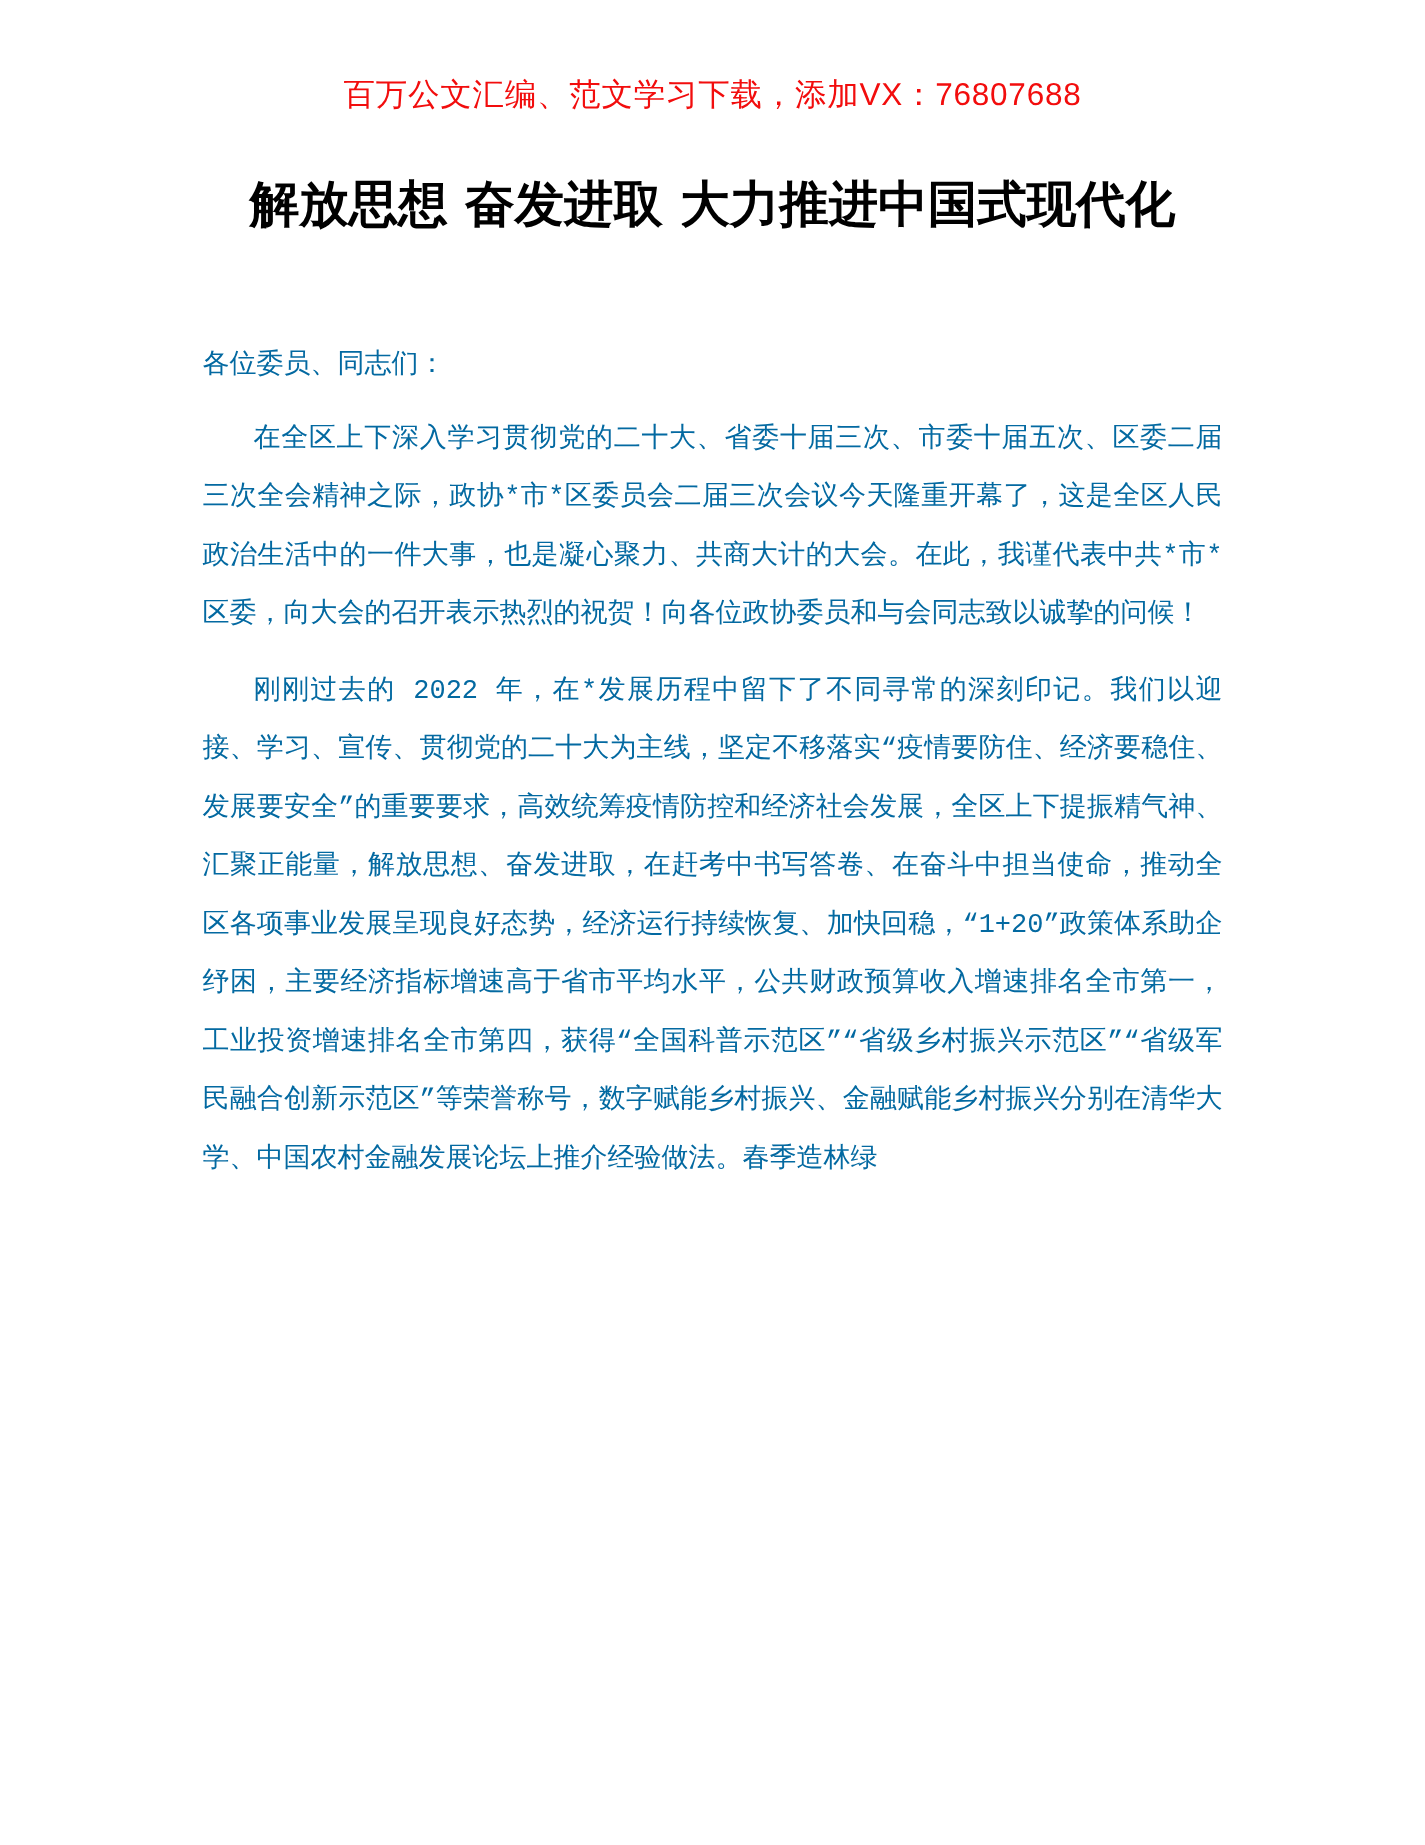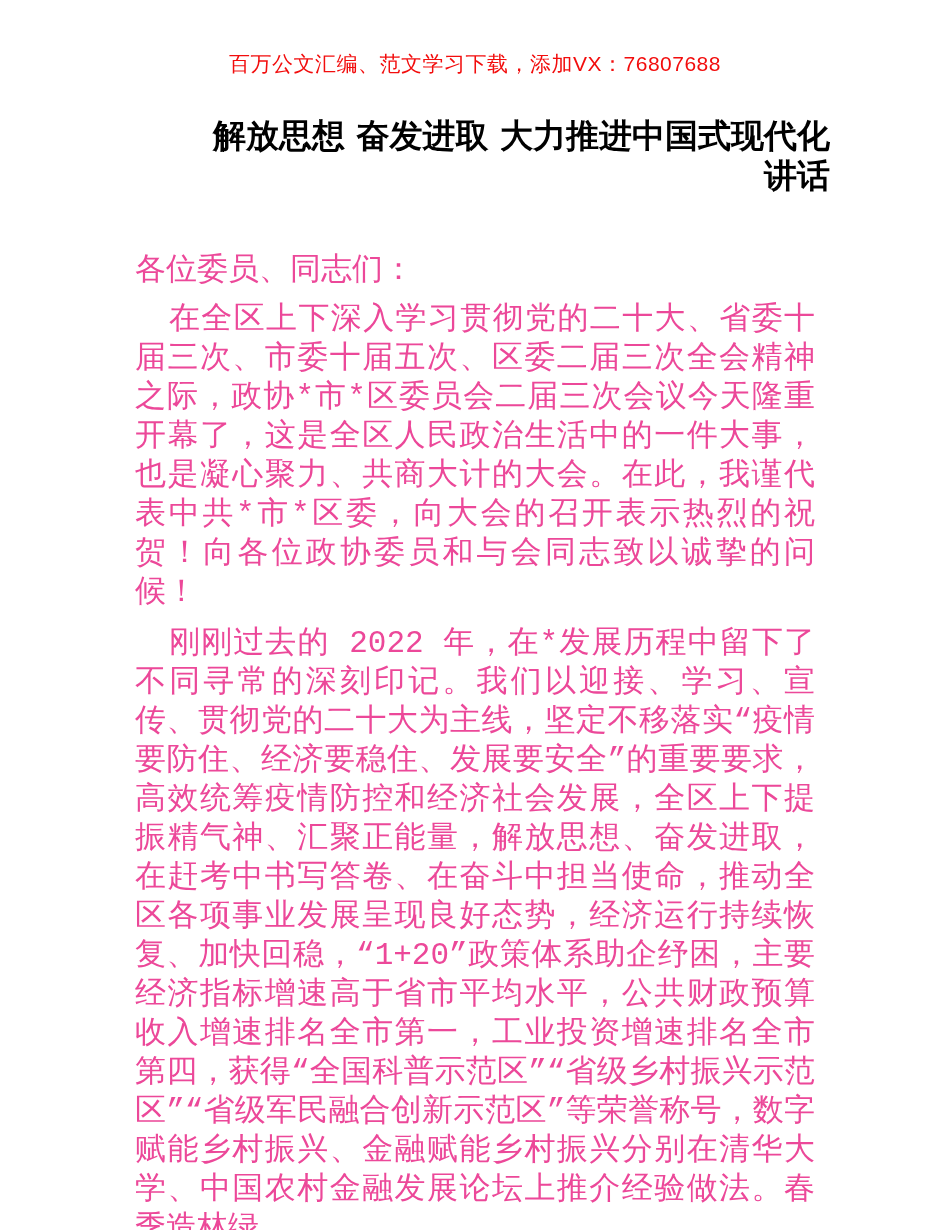--- a/index.html
+++ b/index.html
@@ -21,57 +21,56 @@
     margin: 52px 0 0 0;
     text-align: center;
     font-family: "Liberation Sans", sans-serif;
     font-size: 21px;
     line-height: 24px;
     letter-spacing: 0.5px;
   }
   .doc-title {
     width: 710px;
     margin: 40px auto 0 auto;
-    text-align: right;
+    text-align: center;
     font-family: "DejaVu Serif", serif;
     font-weight: bold;
     font-size: 33px;
     line-height: 40px;
     color: #000000;
   }
   .doc-title .title-line {
     display: block;
     white-space: nowrap;
   }
   .doc-body {
     width: 680px;
-    margin: 53px auto 0 auto;
-    font-size: 31px;
+    margin: 67px auto 0 auto;
+    font-size: 18px;
     line-height: 39px;
     text-align: justify;
-    color: #ec4899;
+    color: #0369a1;
   }
   .doc-body p {
     margin: 0 0 12px 0;
   }
   .doc-body p.para {
     text-indent: 34px;
     font-family: Liberation Mono, monospace;
   }
 </style>
 </head>
 <body>
 
 <div class="page">
 
   <div class="watermark" style="color: rgb(242, 13, 13);">百万公文汇编、范文学习下载，添加VX：76807688</div>
 
   <h1 class="doc-title" style="color: rgb(0, 0, 0);">
     <span class="title-line">解放思想 奋发进取 大力推进中国式现代化</span>
-    <span class="title-line">讲话</span>
   </h1>
 
   <div class="doc-body">
     <p class="salutation">各位委员、同志们：</p>
     <p class="para">在全区上下深入学习贯彻党的二十大、省委十届三次、市委十届五次、区委二届三次全会精神之际，政协*市*区委员会二届三次会议今天隆重开幕了，这是全区人民政治生活中的一件大事，也是凝心聚力、共商大计的大会。在此，我谨代表中共*市*区委，向大会的召开表示热烈的祝贺！向各位政协委员和与会同志致以诚挚的问候！</p>
     <p class="para">刚刚过去的 2022 年，在*发展历程中留下了不同寻常的深刻印记。我们以迎接、学习、宣传、贯彻党的二十大为主线，坚定不移落实“疫情要防住、经济要稳住、发展要安全”的重要要求，高效统筹疫情防控和经济社会发展，全区上下提振精气神、汇聚正能量，解放思想、奋发进取，在赶考中书写答卷、在奋斗中担当使命，推动全区各项事业发展呈现良好态势，经济运行持续恢复、加快回稳，“1+20”政策体系助企纾困，主要经济指标增速高于省市平均水平，公共财政预算收入增速排名全市第一，工业投资增速排名全市第四，获得“全国科普示范区”“省级乡村振兴示范区”“省级军民融合创新示范区”等荣誉称号，数字赋能乡村振兴、金融赋能乡村振兴分别在清华大学、中国农村金融发展论坛上推介经验做法。春季造林绿</p>
   </div>
 
 </div>
 

